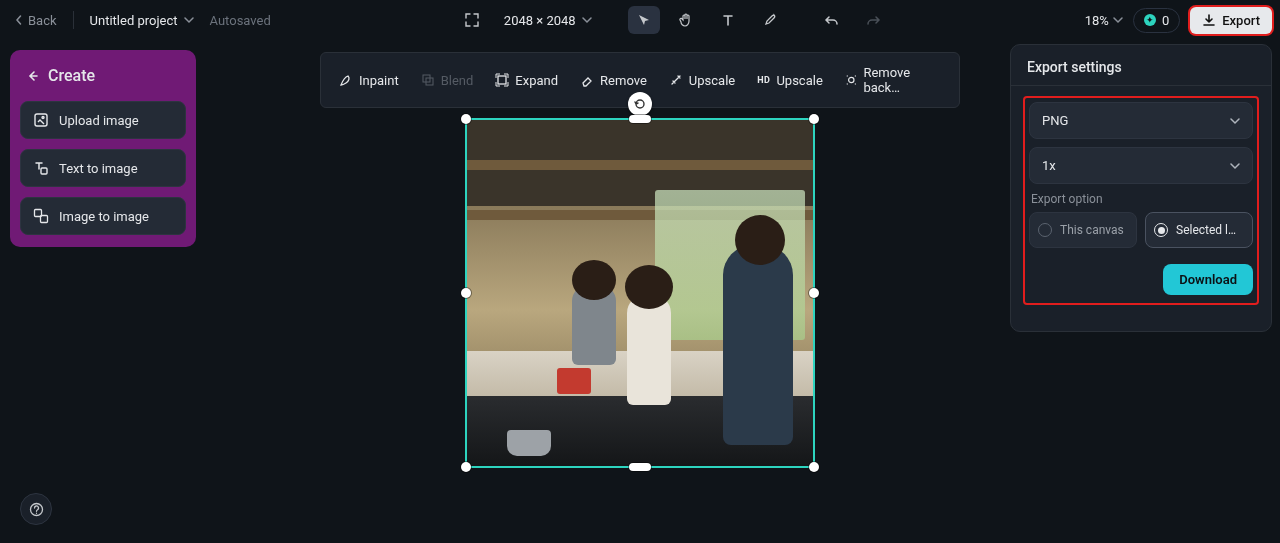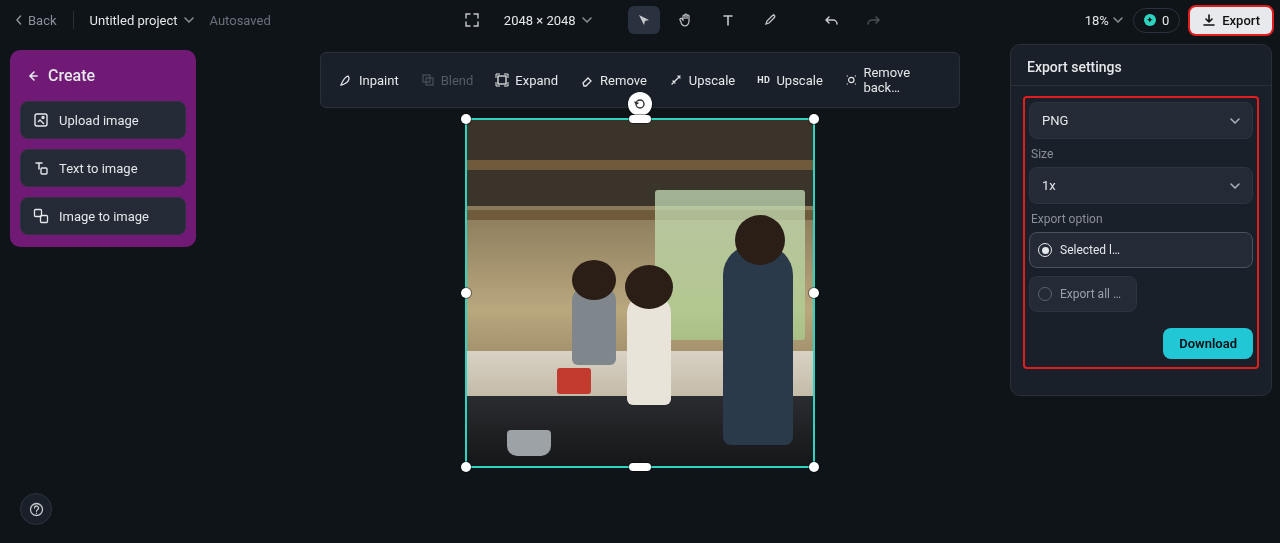--- a/index.html
+++ b/index.html
@@ -369,38 +369,35 @@
 <div class="export-panel">
   <div class="panel-title">Export settings</div>
   <div class="panel-body">
     <div class="panel-inner-highlight">
       <div class="select">
         <span>PNG</span>
         <svg class="chev" viewBox="0 0 10 10">
             <path d="M1 3l4 4 4-4" fill="none" stroke="#aeb4bc" stroke-width="1.5" stroke-linecap="round"></path>
           </svg>
       </div>
-      <div class="field-label">Size</div>
       <div class="select">
         <span>1x</span>
         <svg class="chev" viewBox="0 0 10 10">
             <path d="M1 3l4 4 4-4" fill="none" stroke="#aeb4bc" stroke-width="1.5" stroke-linecap="round"></path>
           </svg>
       </div>
       <div class="field-label">Export option</div>
       <div class="radio-row">
+        <div class="radio-chip">
+          <span class="radio-dot"></span>
+          <span>This canvas</span>
+        </div>
         <div class="radio-chip selected">
           <span class="radio-dot"></span>
           <span>Selected l…</span>
-        </div>
-      </div>
-      <div class="radio-row" style="margin-top:8px;">
-        <div class="radio-chip" style="flex:0 0 calc(50% - 4px)">
-          <span class="radio-dot"></span>
-          <span>Export all …</span>
         </div>
       </div>
       <div class="download-row">
         <div class="download-btn">
           <span>Download</span>
         </div>
       </div>
     </div>
   </div>
 </div>

